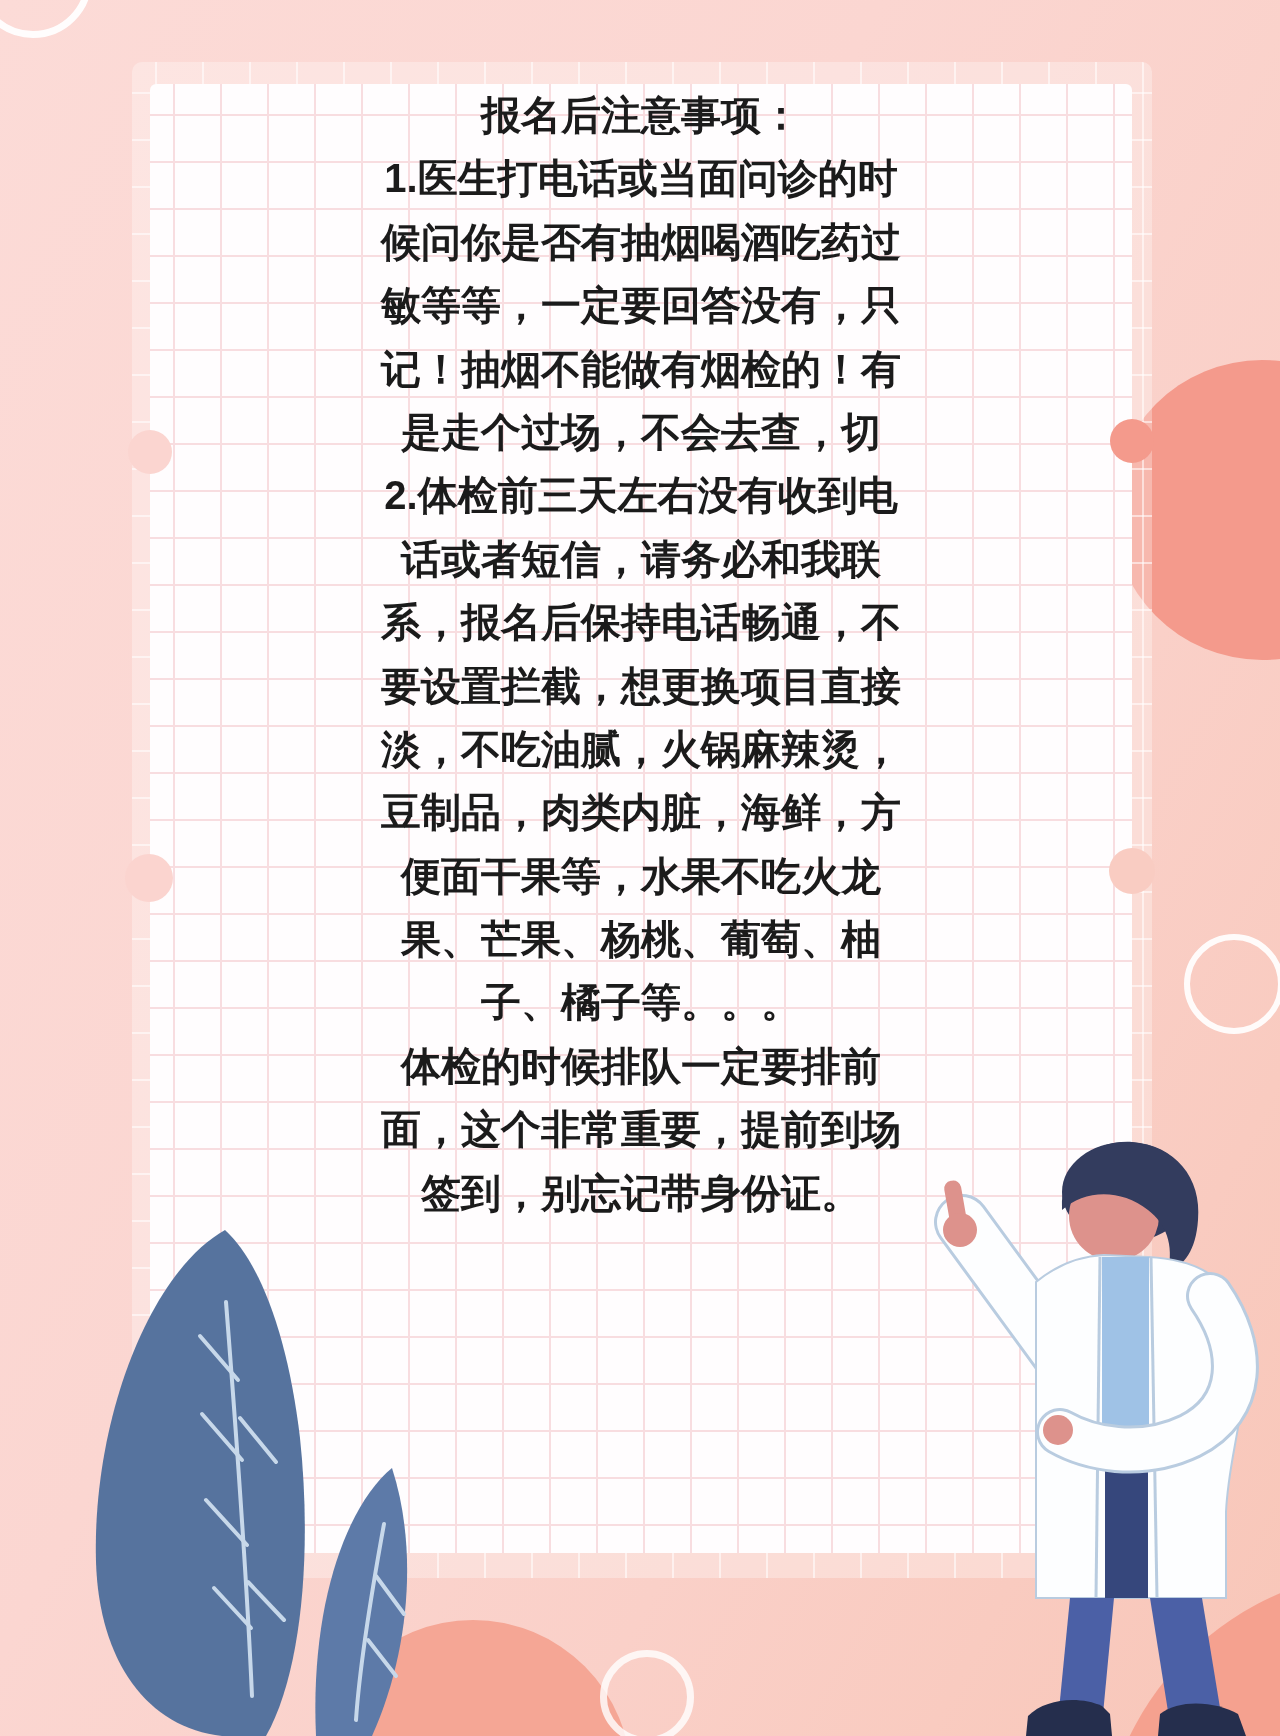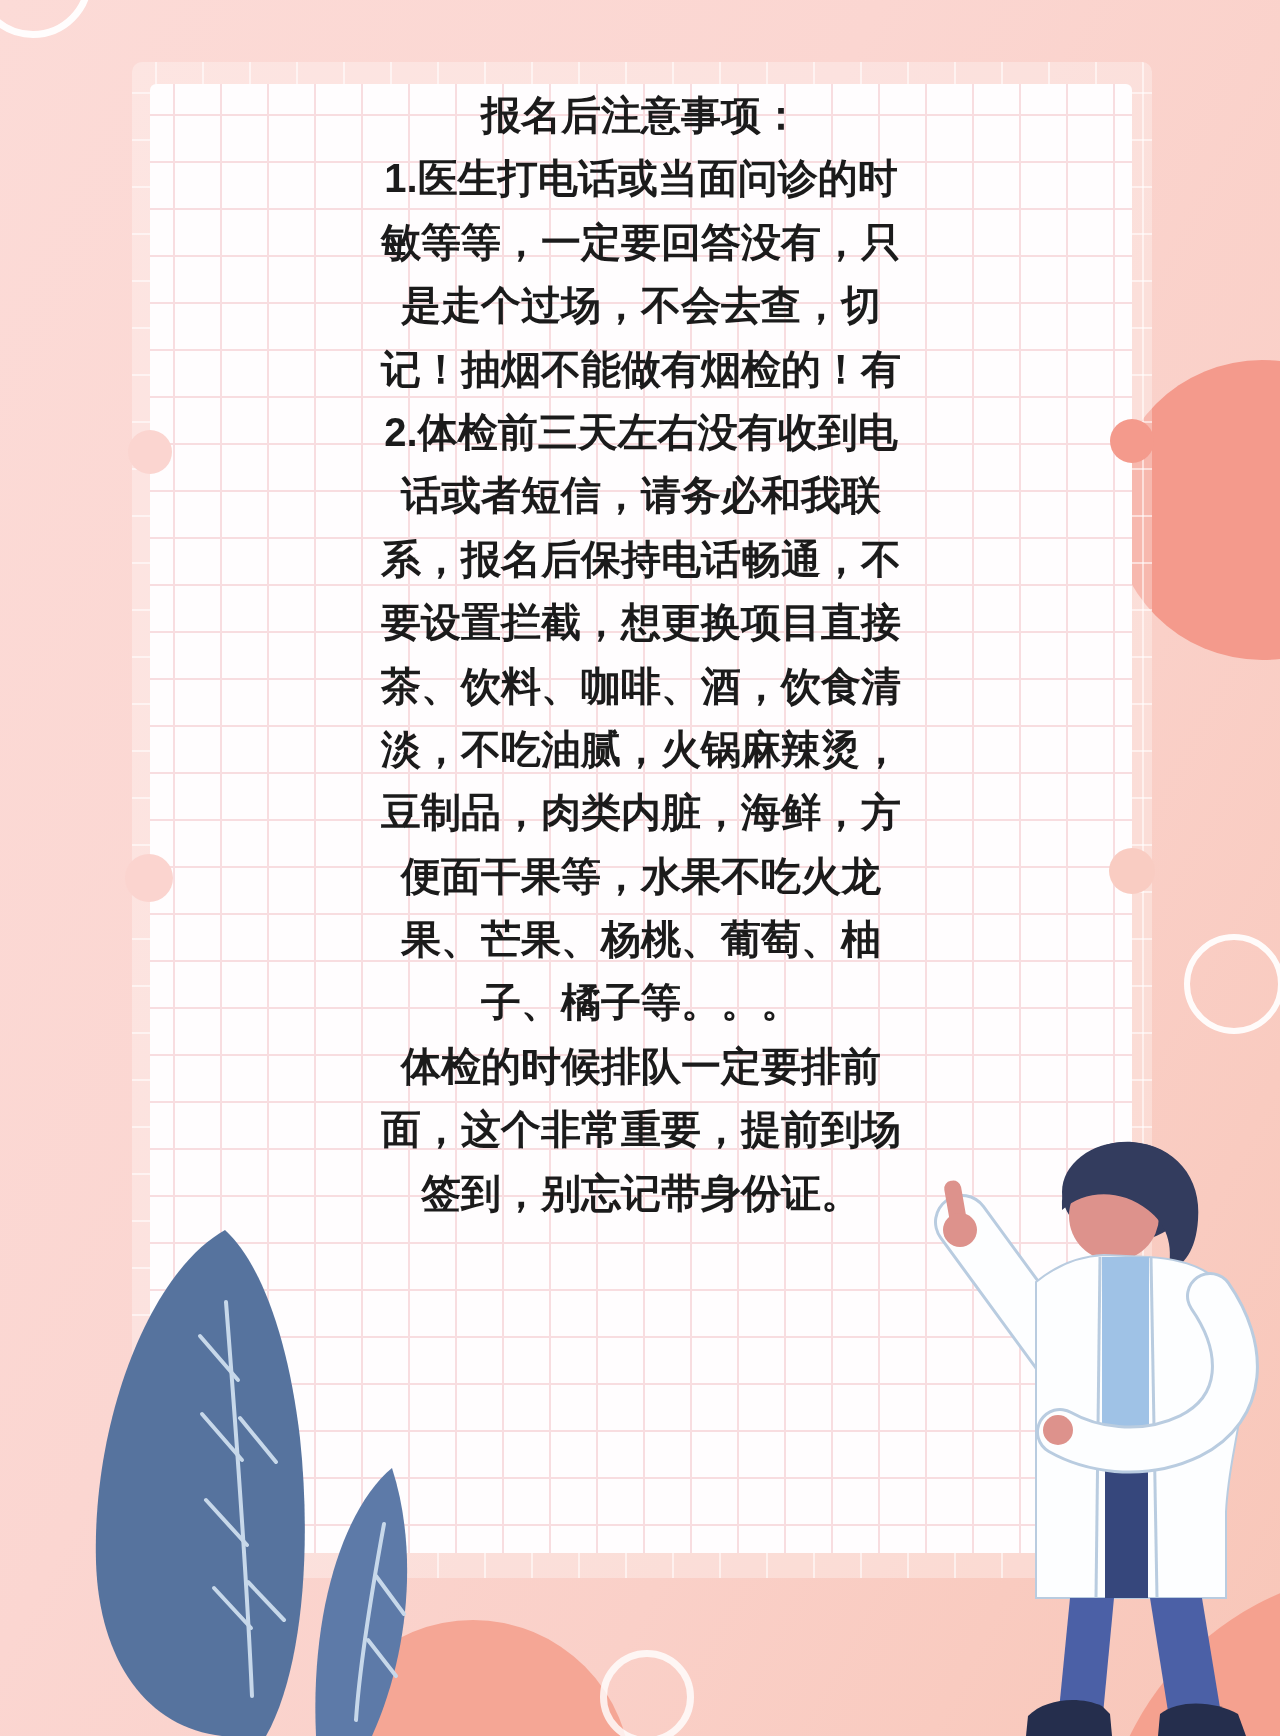--- a/index.html
+++ b/index.html
@@ -71,28 +71,28 @@
   <div id="card"></div>
 
   <div class="bump" id="bump-left-1"></div>
   <div class="bump" id="bump-left-2"></div>
   <div class="bump" id="bump-right-1"></div>
   <div class="bump" id="bump-right-2"></div>
 
   <div id="notice">
       <p class="notice-line">报名后注意事项：</p>
       <p class="notice-line">1.医生打电话或当面问诊的时</p>
+      <p class="notice-line">候问你是否有抽烟喝酒吃药过</p>
       <p class="notice-line">敏等等，一定要回答没有，只</p>
+      <p class="notice-line">记！抽烟不能做有烟检的！有</p>
       <p class="notice-line">是走个过场，不会去查，切</p>
-      <p class="notice-line">记！抽烟不能做有烟检的！有</p>
       <p class="notice-line">2.体检前三天左右没有收到电</p>
       <p class="notice-line">话或者短信，请务必和我联</p>
       <p class="notice-line">系，报名后保持电话畅通，不</p>
       <p class="notice-line">要设置拦截，想更换项目直接</p>
-      <p class="notice-line">茶、饮料、咖啡、酒，饮食清</p>
       <p class="notice-line">淡，不吃油腻，火锅麻辣烫，</p>
       <p class="notice-line">豆制品，肉类内脏，海鲜，方</p>
       <p class="notice-line">便面干果等，水果不吃火龙</p>
       <p class="notice-line">果、芒果、杨桃、葡萄、柚</p>
       <p class="notice-line">子、橘子等。。。</p>
       <p class="notice-line">体检的时候排队一定要排前</p>
       <p class="notice-line">面，这个非常重要，提前到场</p>
       <p class="notice-line">签到，别忘记带身份证。</p>
     </div>
 

